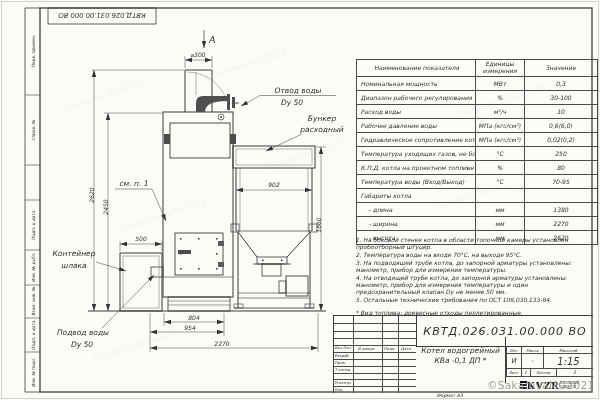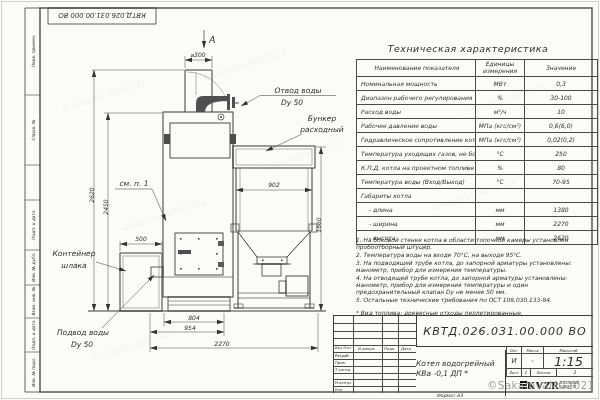--- a/index.html
+++ b/index.html
@@ -29,21 +29,21 @@
   .notes p.fuel{margin-top:6px;}
   
   .tb{position:absolute;left:333px;top:315px;width:259px;height:77px;border:1px solid #3a3a3a;
       border-right:none;border-bottom:none;font-style:italic;z-index:5;background:transparent;}
   .tb .cell{position:absolute;box-sizing:border-box;}
   .tb-desig{left:82px;top:0;width:177px;height:31px;border-left:1px solid #3a3a3a;border-bottom:1px solid #3a3a3a;
             display:flex;align-items:center;justify-content:center;font-size:11px;letter-spacing:1px;white-space:nowrap;}
   .hline{position:absolute;left:0;height:0;border-top:0.6px solid #4a4a4a;}
   .vline{position:absolute;top:0;width:0;border-left:0.6px solid #4a4a4a;}
   .tb .lbl{position:absolute;font-size:3.8px;line-height:1;white-space:nowrap;}
-  .nm{left:82px;top:34px;width:90px;height:46px;border-right:1px solid #3a3a3a;
+  .nm{left:82px;top:21px;width:90px;height:46px;border-right:1px solid #3a3a3a;text-align:center;
       font-size:7.5px;line-height:1.35;padding-top:9px;box-sizing:border-box;}
   .rb{left:172px;top:31px;width:87px;height:46px;}
   .rb .c{position:absolute;box-sizing:border-box;border-left:0.6px solid #4a4a4a;border-bottom:0.6px solid #4a4a4a;
          display:flex;align-items:center;justify-content:center;text-align:center;}
   .logo-row{position:absolute;left:0;top:30px;width:87px;height:16px;display:flex;align-items:center;
             justify-content:center;gap:0;font-style:normal;font-family:Liberation Serif, serif;}
   .logo-mark{width:7px;height:9px;background:repeating-linear-gradient(#111 0 1.8px,transparent 1.8px 3.2px);}
   .logo-text{font-weight:bold;font-size:10.5px;color:#111;letter-spacing:.5px;}
   .company{font-size:3.2px;line-height:1.25;color:#222;text-align:left;font-style:italic;}
   .fmt{position:absolute;left:410px;top:392.5px;width:80px;text-align:center;font-size:4.6px;font-style:italic;}
@@ -243,21 +243,20 @@
       <line x1="96" y1="262" x2="126" y2="271" marker-end="url(#ar)"></line>
       <text x="74" y="256" stroke="none">Контейнер</text>
       <text x="74" y="268" stroke="none">шлака</text>
 
       <line x1="102" y1="328" x2="154" y2="275" marker-end="url(#ar)"></line>
       <text x="83" y="335" stroke="none">Подвод воды</text>
       <text x="82" y="347" stroke="none">Dу 50</text>
     </g>
   </svg>
 
-  <div class="tech-title">Техническая характеристика</div>
   <table class="tech-table">
     <tbody>
         <tr class="hdr">
       <td class="tn" style="text-align:center">Наименование показателя</td>
       <td class="tu">Единицы измерения</td>
       <td class="tv">Значение</td>
     </tr>
     <tr>
           <td class="tn">Номинальная мощность</td>
           <td class="tu">МВт</td>
@@ -362,21 +361,21 @@
       <div>Котел водогрейный</div>
       <div>КВа -0,1 ДП *</div>
     </div>
 
     <div class="cell rb">
       <div class="c" style="left:0;top:0;width:15px;height:7px;font-size:3.8px">Лит.</div>
       <div class="c" style="left:15px;top:0;width:22px;height:7px;font-size:3.8px">Масса</div>
       <div class="c" style="left:37px;top:0;width:50px;height:7px;font-size:3.8px">Масштаб</div>
       <div class="c" style="left:0;top:7px;width:15px;height:15px;font-size:7px">И</div>
       <div class="c" style="left:15px;top:7px;width:22px;height:15px;font-size:7px">-</div>
-      <div class="c" style="left:37px;top:7px;width:50px;height:15px;font-size:13px">1:15</div>
+      <div class="c" style="left:37px;top:7px;width:50px;height:15px;font-size:10px">1:15</div>
       <div class="c" style="left:0;top:22px;width:15px;height:8px;font-size:3.8px">Лист</div>
       <div class="c" style="left:15px;top:22px;width:9px;height:8px;font-size:4.6px">1</div>
       <div class="c" style="left:24px;top:22px;width:26px;height:8px;font-size:3.8px">Листов</div>
       <div class="c" style="left:50px;top:22px;width:37px;height:8px;font-size:4.6px">2</div>
       <div class="logo-row">
         <span class="logo-mark"></span>
         <span class="logo-text">KVZR</span>
         <span class="company">
           <div>КОТЕЛЬНЫЙ</div>
           <div>ЗАВОД РЭП</div>

